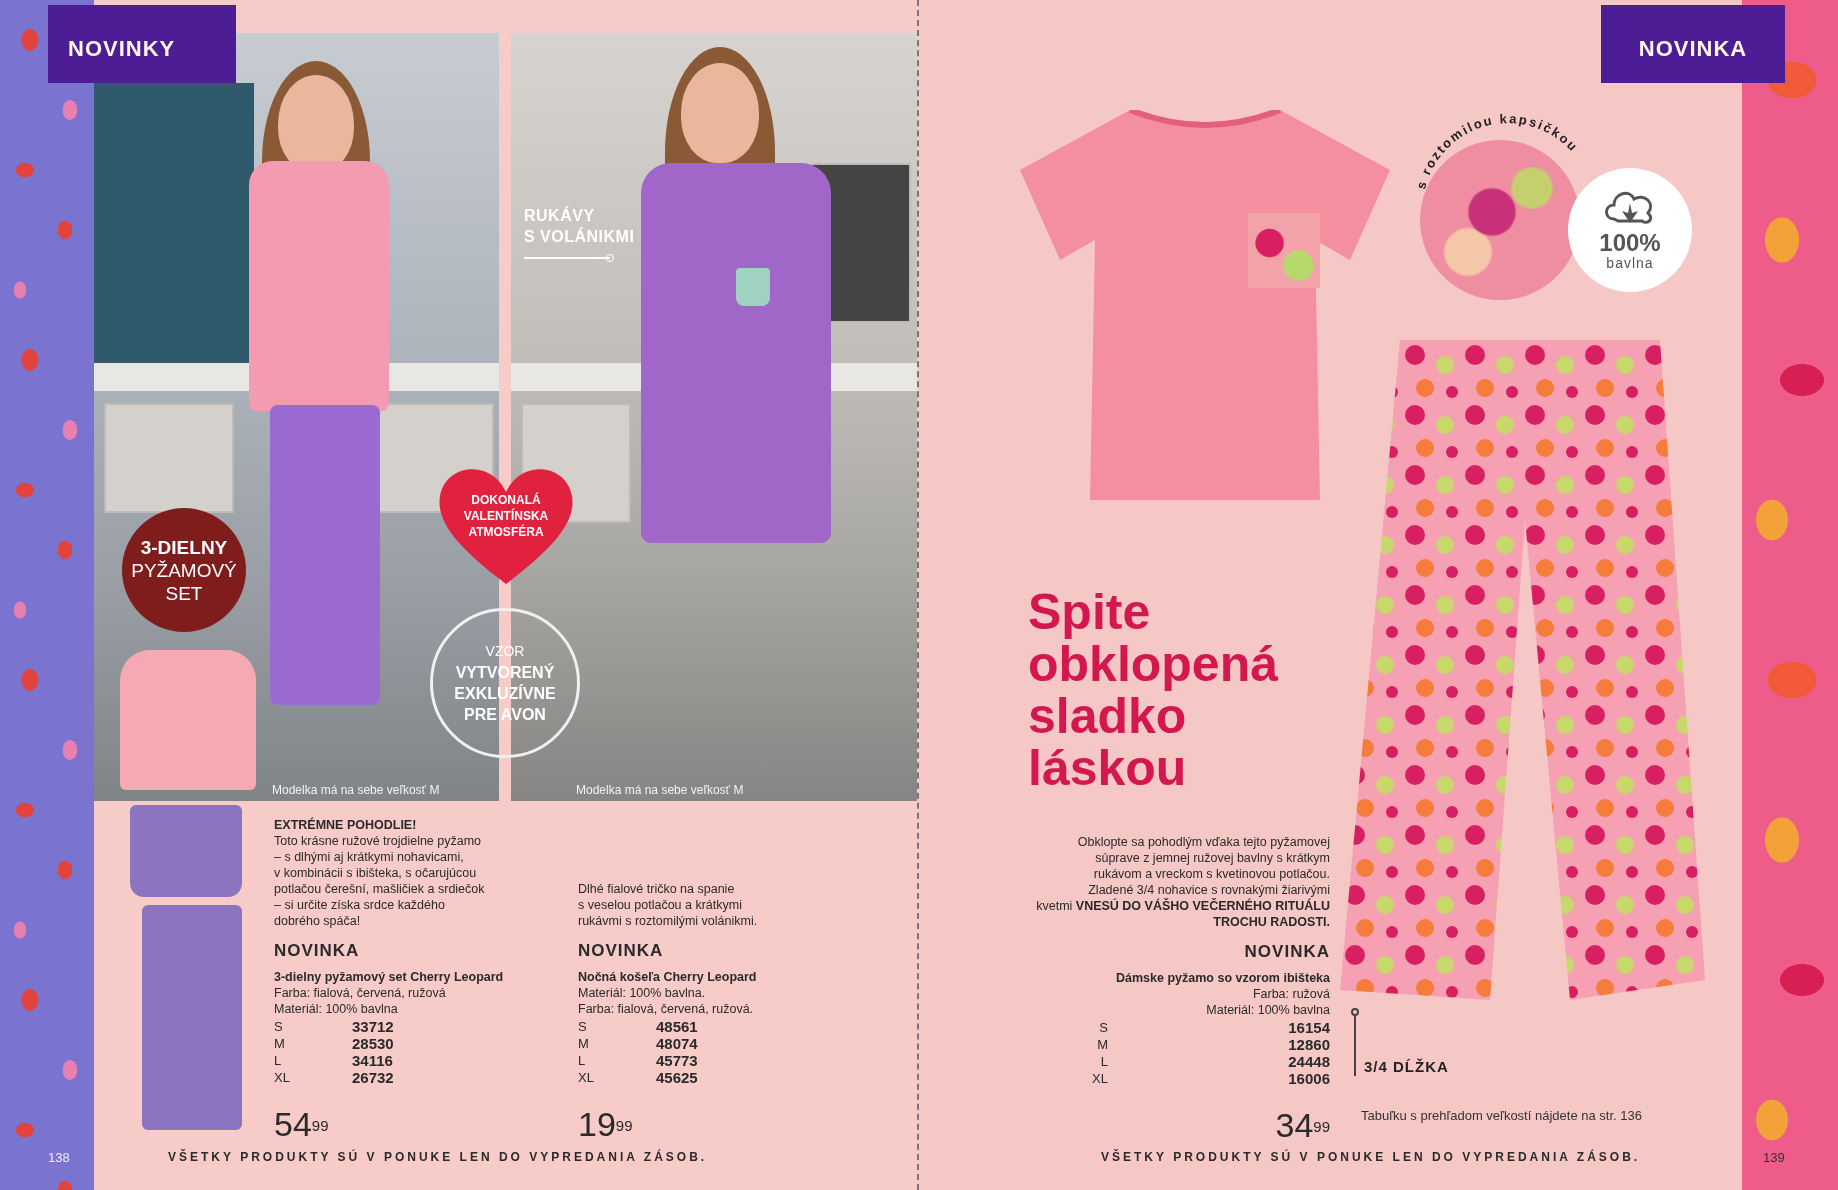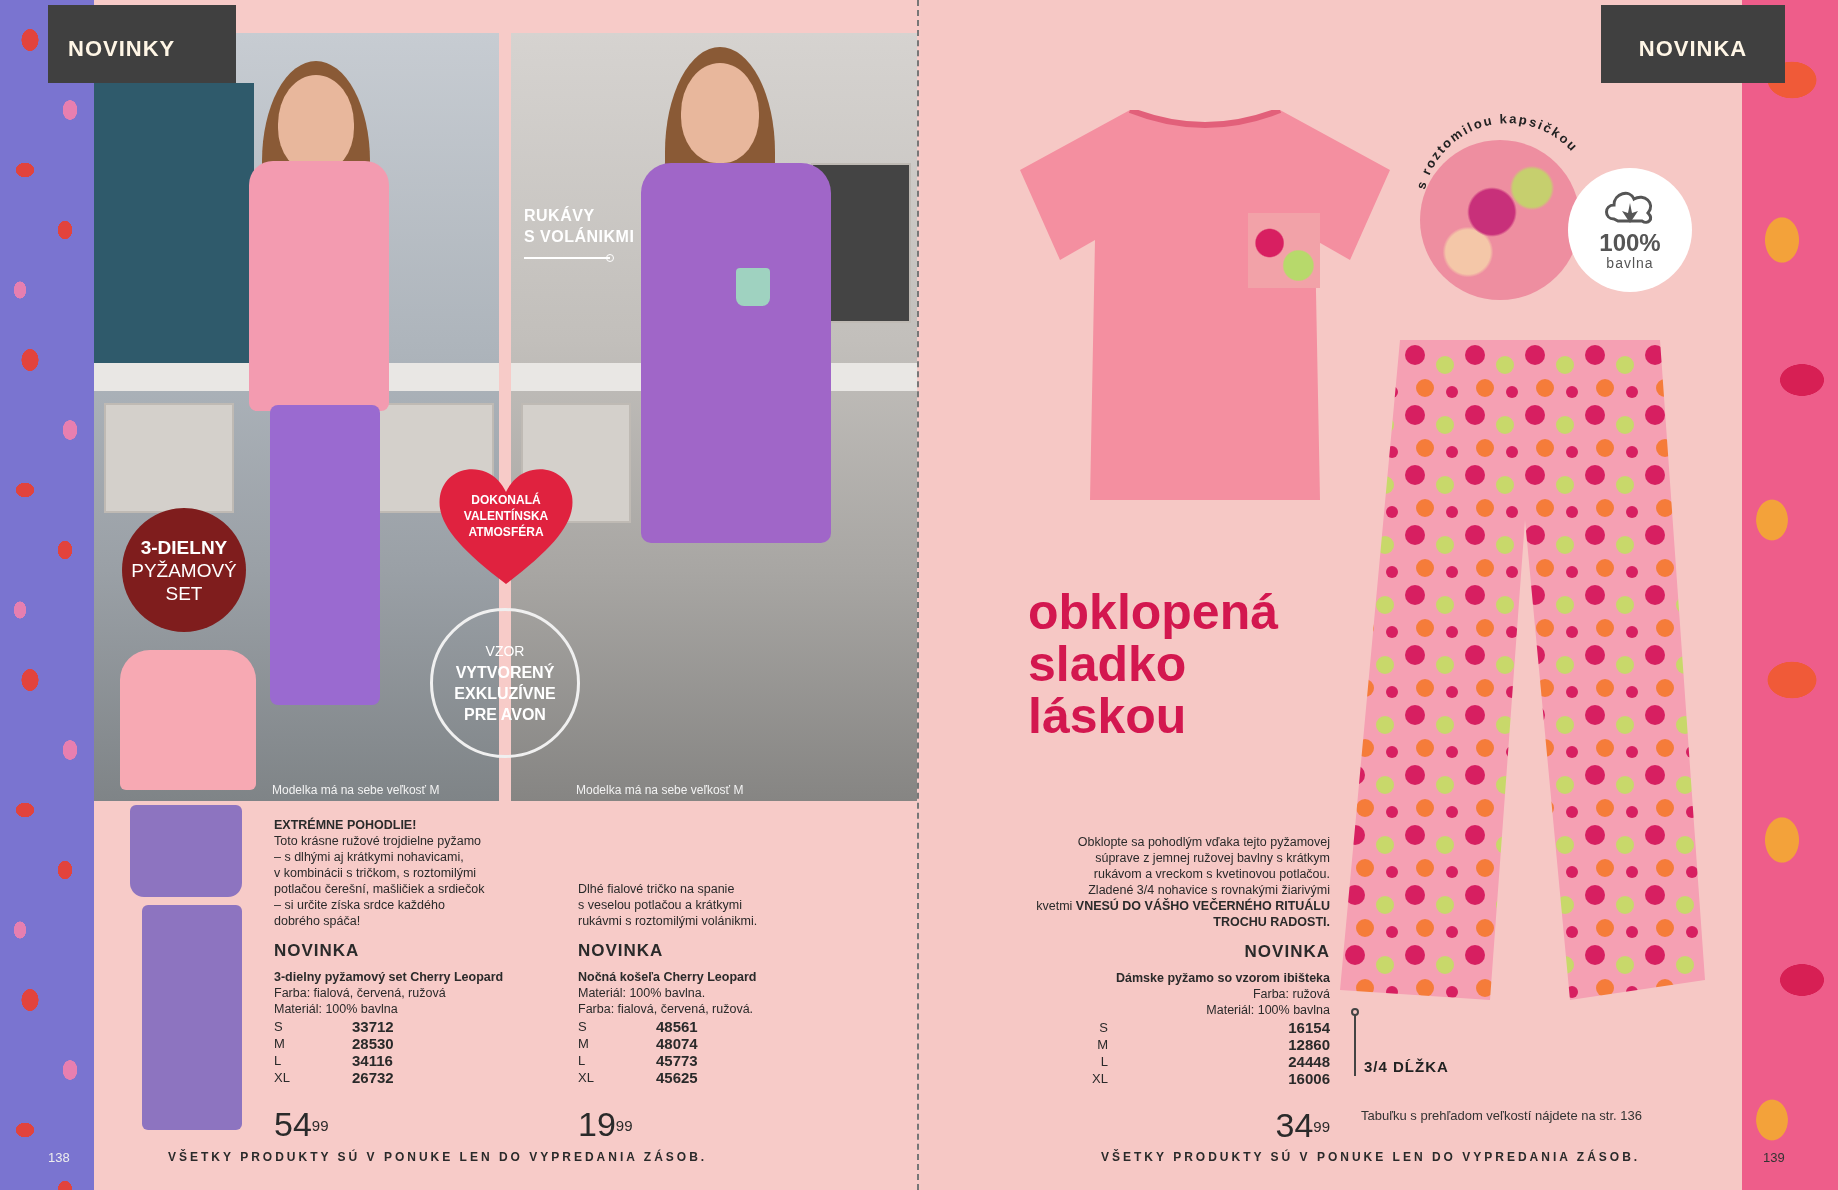--- a/index.html
+++ b/index.html
@@ -23,21 +23,21 @@
   .strip-flower { right: 0; width: 96px;
     background:
       radial-gradient(ellipse 40px 30px at 50px 80px, #f05a38 60%, transparent 62%),
       radial-gradient(ellipse 30px 40px at 40px 240px, #f3a23a 55%, transparent 58%),
       radial-gradient(ellipse 36px 26px at 60px 380px, #d71f54 60%, transparent 62%),
       radial-gradient(ellipse 28px 36px at 30px 520px, #f3a23a 55%, transparent 58%),
       #ee5d8a;
     background-size: 96px 600px; }
 
   
-  .badge-orange { position: absolute; top: 5px; height: 78px; background: #404040; color: #fff6e6; font-weight: bold; font-size: 22px; letter-spacing: 1px; display: flex; align-items: center; padding-left: 20px; padding-top: 10px; }
+  .badge-orange { position: absolute; top: 5px; height: 78px; background: #4c1d95; color: #fff6e6; font-weight: bold; font-size: 22px; letter-spacing: 1px; display: flex; align-items: center; padding-left: 20px; padding-top: 10px; }
   .badge-left { left: 48px; width: 188px; }
   .badge-right { left: 1601px; width: 184px; justify-content: center; padding-left: 0; }
 
   
   .photo { position: absolute; overflow: hidden; }
   .photo-1 { left: 94px; top: 33px; width: 405px; height: 768px; background: linear-gradient(180deg, #c7ccd2 0%, #aeb5bc 40%, #9aa0a6 70%, #7f8487 100%); }
   .photo-2 { left: 511px; top: 33px; width: 406px; height: 768px; background: linear-gradient(180deg, #d6d3d0 0%, #c2bfbb 40%, #a8a6a3 70%, #868583 100%); }
   .cabinet { position: absolute; background: #2f5a6b; }
   .counter { position: absolute; background: #e9e7e4; }
   .drawer { position: absolute; background: #d4d0cb; border: 2px solid #bfbab4; }
@@ -155,21 +155,21 @@
     </div>
 
     <div class="thumb-shirt"></div>
     <div class="thumb-shorts"></div>
     <div class="thumb-longpants"></div>
 
     <div class="block" style="left:274px;top:817px;width:260px;">
       <div class="head">EXTRÉMNE POHODLIE!</div>
       <div>Toto krásne ružové trojdielne pyžamo</div>
       <div>– s dlhými aj krátkymi nohavicami,</div>
-      <div>v kombinácii s tričkom, s roztomilými</div>
+      <div>v kombinácii s ibišteka, s očarujúcou</div>
       <div>potlačou čerešní, mašličiek a srdiečok</div>
       <div>– si určite získa srdce každého</div>
       <div>dobrého spáča!</div>
       <div class="novinka">NOVINKA</div>
       <div class="pname">3-dielny pyžamový set Cherry Leopard</div>
       <div>Farba: fialová, červená, ružová</div>
       <div>Materiál: 100% bavlna</div>
       <div class="sizes">
         <span class="sz">S</span>
         <span class="code">33712</span>
@@ -243,20 +243,21 @@
   <div class="cotton-circle">
     <svg width="52" height="40" viewBox="0 0 52 40">
       <path d="M10 30 C 0 30, 0 16, 10 16 C 10 4, 26 0, 30 10 C 40 4, 52 14, 44 24 C 50 30, 44 36, 38 32 L14 32 Z" fill="none" stroke="#555" stroke-width="3"></path>
       <path d="M26 34 L18 22 L24 24 L26 14 L28 24 L34 22 Z" fill="#555"></path>
     </svg>
     <span class="pct">100%</span>
     <span class="lbl">bavlna</span>
   </div>
 
   <div class="headline">
+    <div>Spite</div>
     <div>obklopená</div>
     <div>sladko</div>
     <div>láskou</div>
   </div>
 
   <div class="block" style="left:1030px;top:834px;width:300px;text-align:right;">
     <div>Obklopte sa pohodlým vďaka tejto pyžamovej</div>
     <div>súprave z jemnej ružovej bavlny s krátkym</div>
     <div>rukávom a vreckom s kvetinovou potlačou.</div>
     <div>Zladené 3/4 nohavice s rovnakými žiarivými</div>

